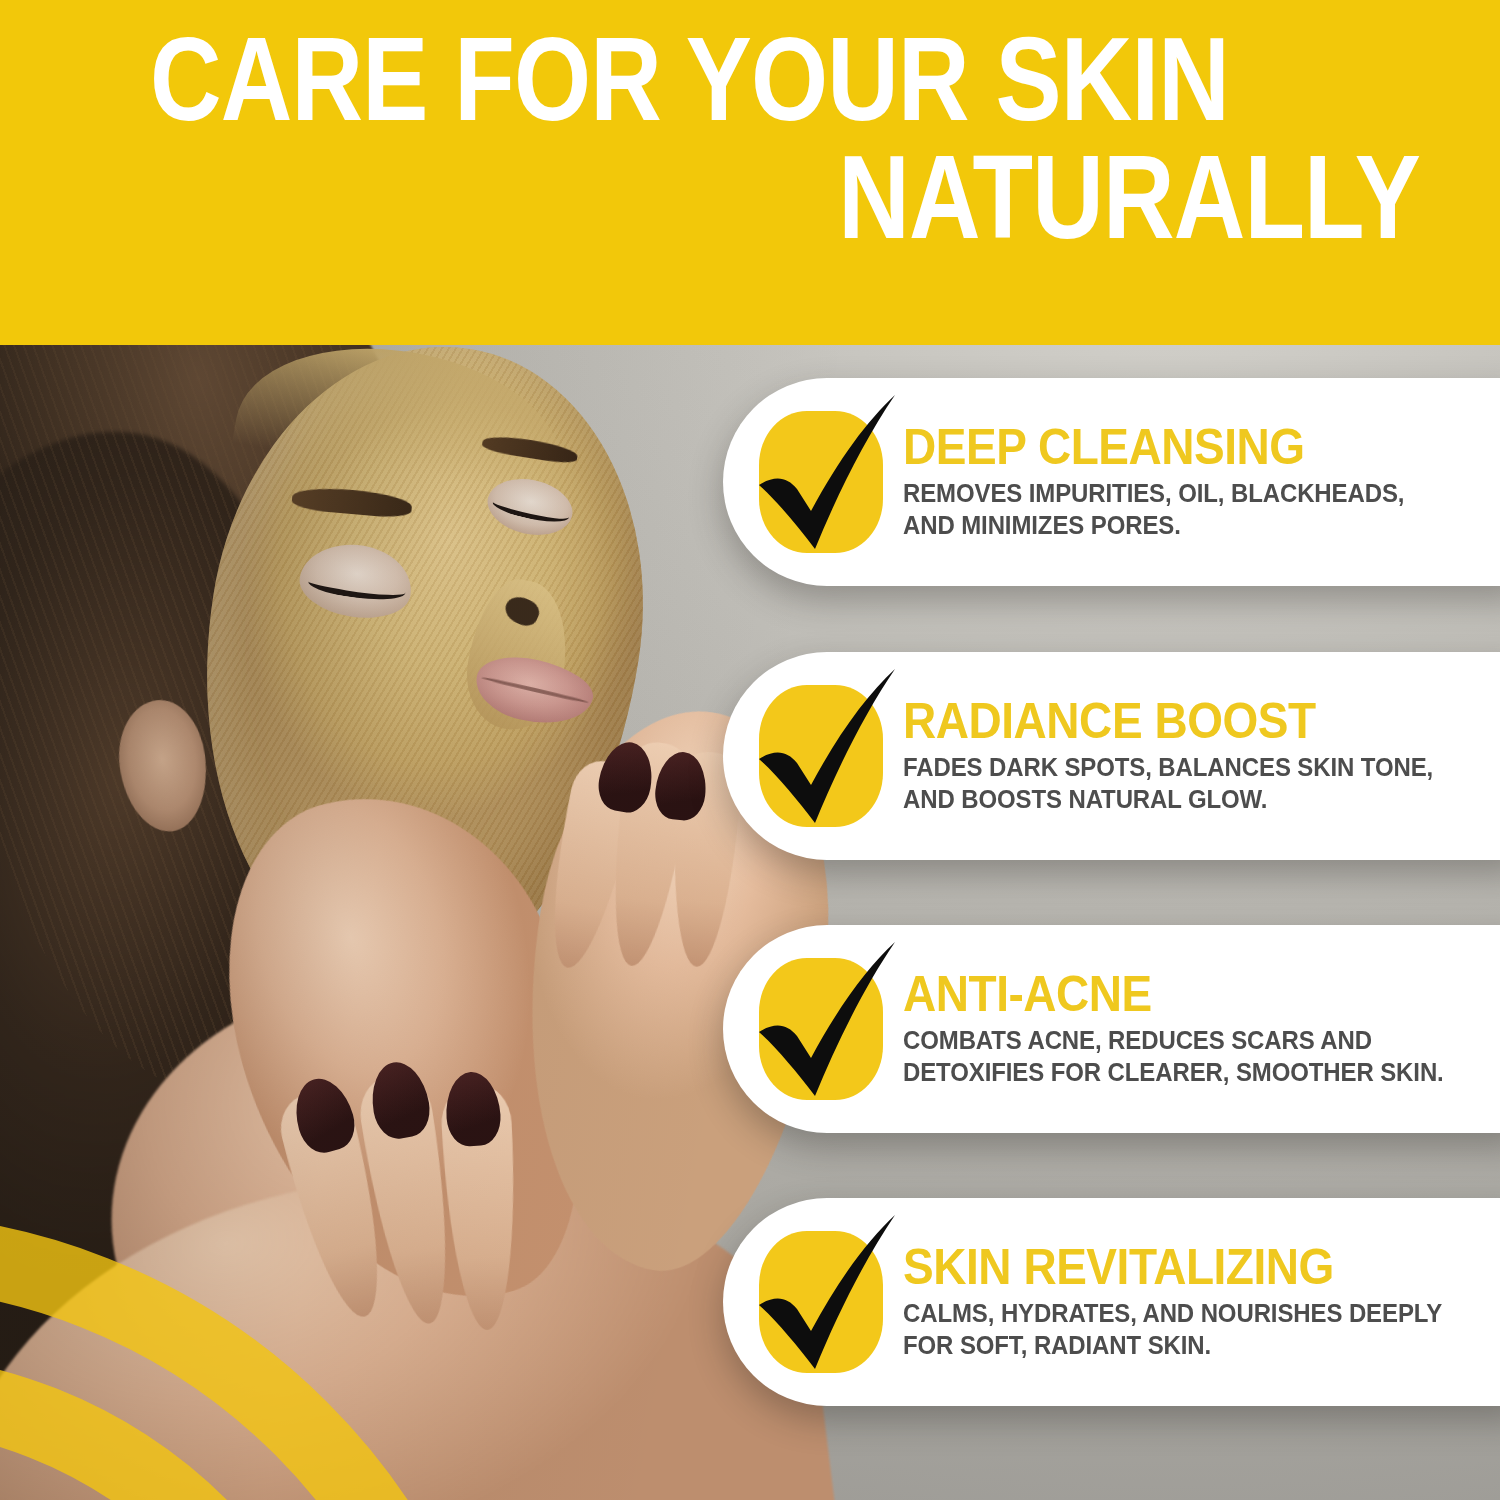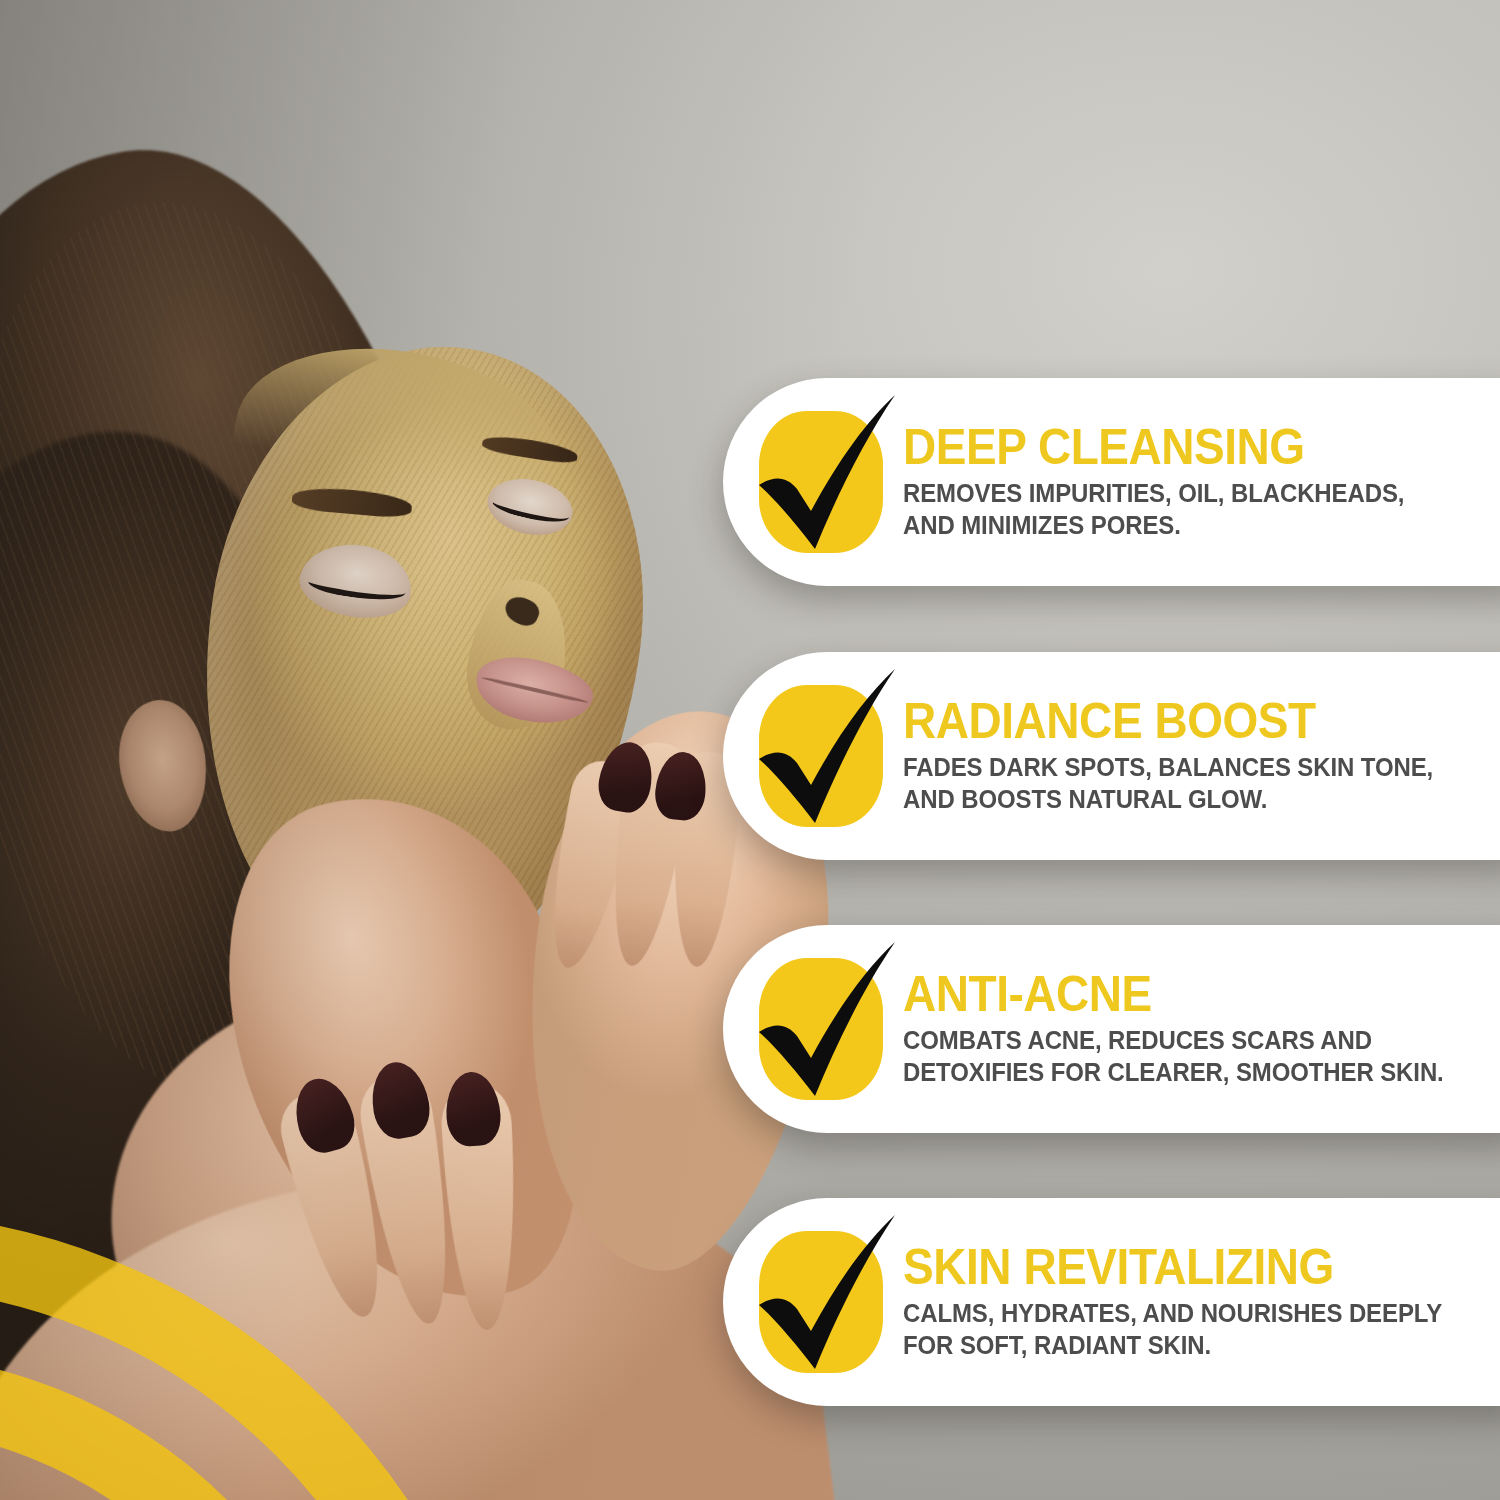--- a/index.html
+++ b/index.html
@@ -303,20 +303,26 @@
   </div>
 
   <svg class="swoosh" viewBox="0 0 1060 1060">
     <g fill="none" stroke="#f2c412" stroke-opacity="0.80" stroke-linecap="butt">
       <circle cx="140" cy="980" r="330" stroke-width="74"></circle>
       <circle cx="140" cy="980" r="470" stroke-width="74"></circle>
       <circle cx="140" cy="980" r="610" stroke-width="74"></circle>
     </g>
   </svg>
 
+  <div class="header-band">
+    <div class="headline">
+      <span class="hl-line hl-1">CARE FOR YOUR SKIN</span>
+      <span class="hl-line hl-2">NATURALLY</span>
+    </div>
+  </div>
 
   <div class="cards">
 
     <div class="card card-1">
       <div class="badge-wrap">
         <div class="badge"></div>
         <svg class="tick" viewBox="0 0 152 178">
           <path d="M14 96 C30 86 42 88 52 100 L66 122 C94 70 122 32 150 6 C120 50 92 106 70 160 C52 136 30 110 14 96 Z" fill="#0d0d0d"></path>
         </svg>
       </div>

